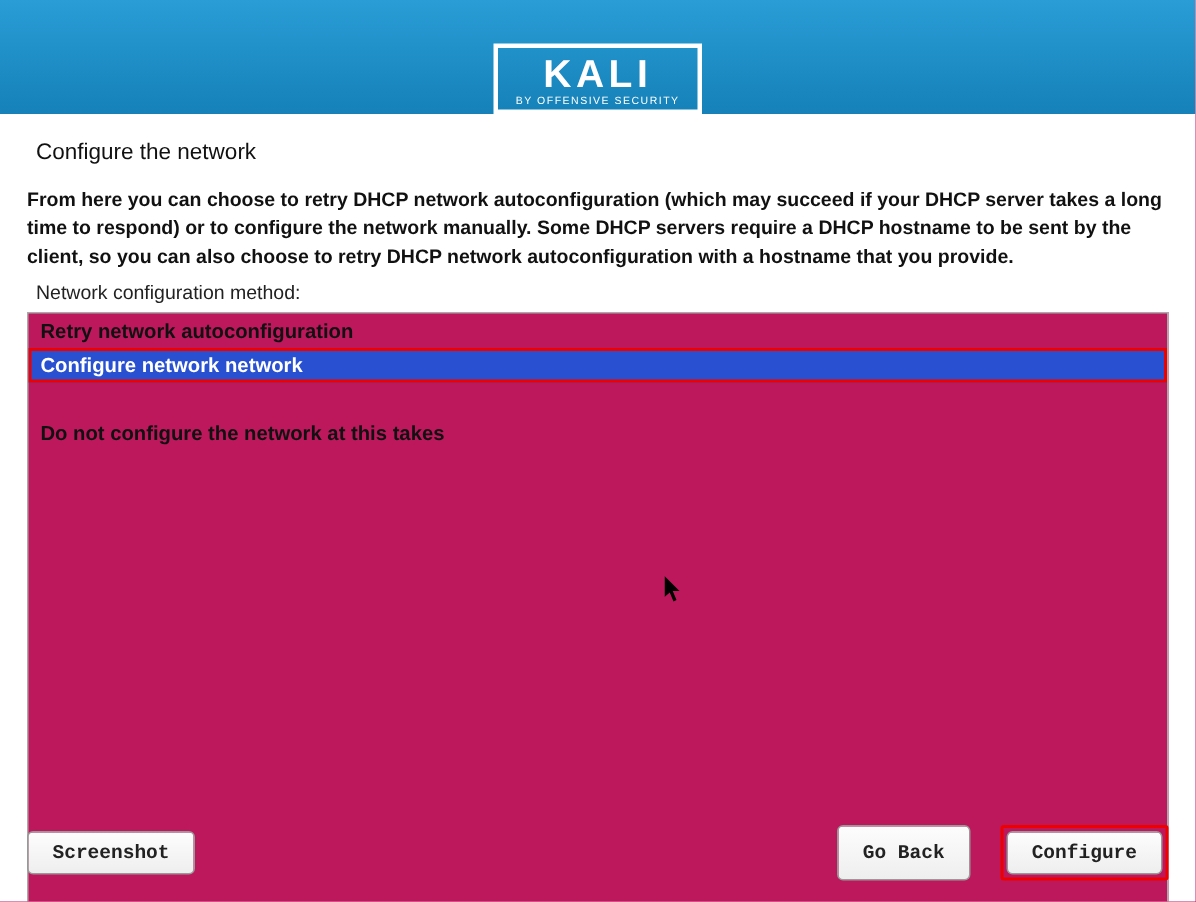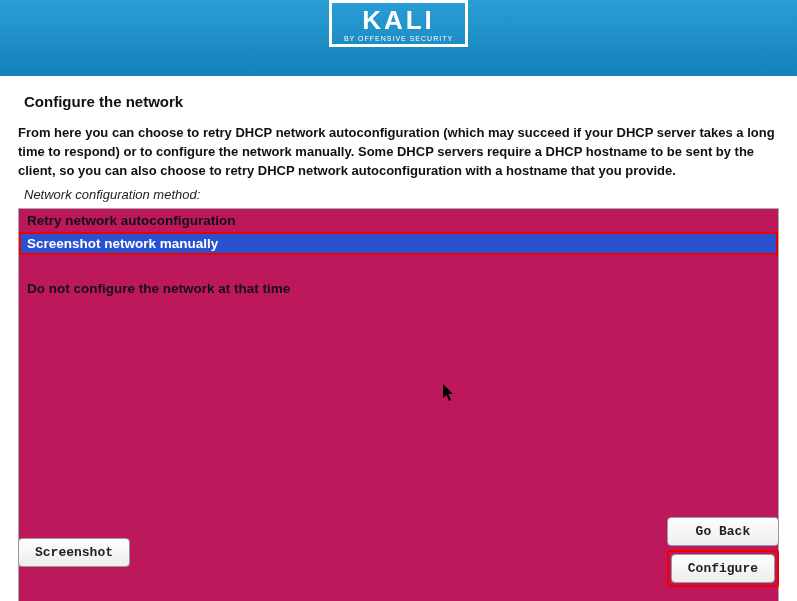--- a/index.html
+++ b/index.html
@@ -14,21 +14,21 @@
       width: 797px;
       height: 601px;
       overflow: hidden;
       position: relative;
     }
     .header {
       background: #1a8cc4;
       background: linear-gradient(to bottom, #2a9dd6 0%, #1581b8 100%);
       height: 76px;
       display: flex;
-      align-items: flex-start;
+      align-items: flex-end;
       justify-content: center;
     }
     .logo-box {
       border: 3px solid #fff;
       padding: 4px 12px 2px 12px;
       text-align: center;
       display: inline-block;
     }
     .logo-text {
       color: #fff;
@@ -39,34 +39,33 @@
     }
     .logo-sub {
       color: #fff;
       font-size: 7px;
       letter-spacing: 1px;
       margin-top: 2px;
     }
     .page-title {
       padding: 17px 0 0 24px;
       font-size: 15px;
-      font-weight: bold;
+      font-weight: normal;
       color: #111;
     }
     .content {
       padding: 14px 18px 5px 18px;
     }
     .description {
       font-weight: bold;
       color: #111;
       line-height: 1.45;
       font-size: 13px;
     }
     .method-label {
-      font-style: italic;
       margin-top: 6px;
       padding-left: 6px;
       font-size: 13px;
       color: #222;
     }
     .options-box {
       margin-top: 6px;
       border: 1px solid #aaa;
       height: 402px;
       background: #be185d;
@@ -103,22 +102,21 @@
       bottom: 14px;
       left: 0;
       right: 0;
       padding: 0 18px;
       display: flex;
       justify-content: space-between;
       align-items: center;
     }
     .button-bar .right-buttons {
       display: flex;
-      gap: 4px;
-      flex-direction: column;
+      gap: 20px;
     }
     button.ui-btn {
       background: linear-gradient(to bottom, #fdfdfd, #eeeeee);
       border: 1px solid #999;
       border-radius: 4px;
       padding: 6px 16px;
       font-size: 13px;
       font-weight: bold;
       color: #222;
       cursor: pointer;
@@ -140,23 +138,23 @@
   </div>
 </div>
 
 <div class="page-title">Configure the network</div>
 
 <div class="content">
   <div class="description">From here you can choose to retry DHCP network autoconfiguration (which may succeed if your DHCP server takes a long time to respond) or to configure the network manually. Some DHCP servers require a DHCP hostname to be sent by the client, so you can also choose to retry DHCP network autoconfiguration with a hostname that you provide.</div>
   <div class="method-label">Network configuration method:</div>
   <div class="options-box">
     <div class="option-item">Retry network autoconfiguration</div>
-    <div class="option-item selected highlighted">Screenshot network manually</div>
+    <div class="option-item selected highlighted">Configure network network</div>
     <div class="blank-row"></div>
-    <div class="option-item">Do not configure the network at that time</div>
+    <div class="option-item">Do not configure the network at this takes</div>
   </div>
 </div>
 
 <div class="cursor">
   <svg width="14" height="18" viewBox="0 0 14 18">
     <path d="M0,0 L0,14 L3.5,11 L6,17 L8,16 L5.5,10 L10,10 Z" fill="#000"></path>
   </svg>
 </div>
 
 <div class="button-bar">

